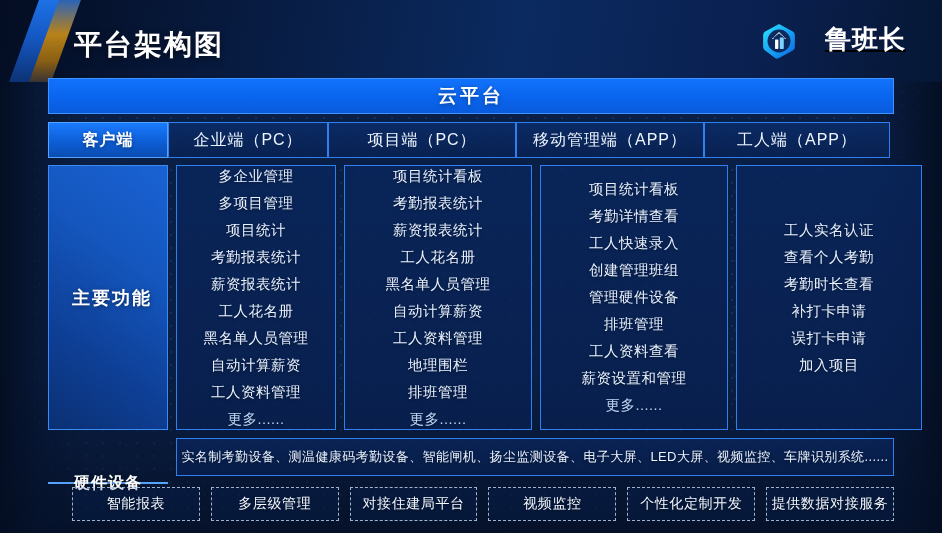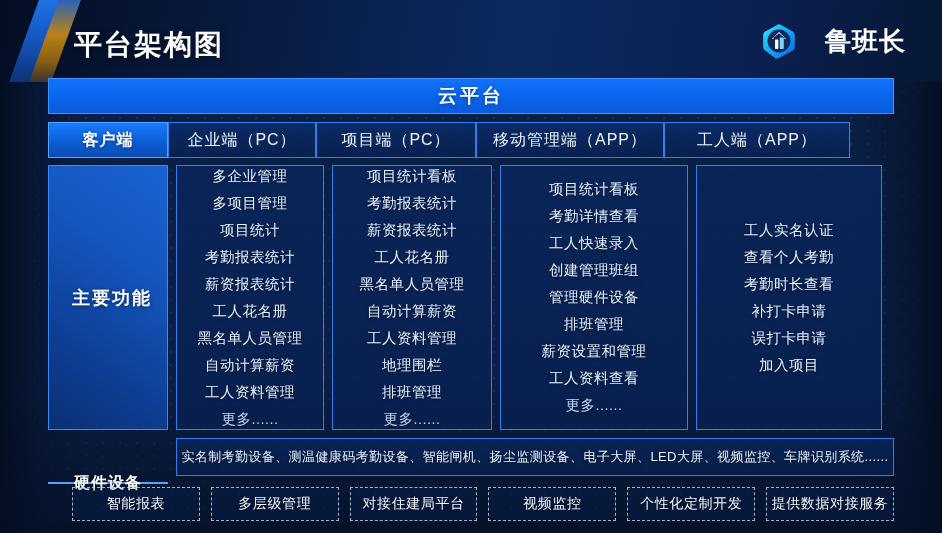--- a/index.html
+++ b/index.html
@@ -73,22 +73,22 @@
     font-size: 28px;
     font-weight: bold;
     color: #ffffff;
     letter-spacing: 2px;
     text-shadow: 0 2px 7px rgba(0,0,0,.55);
   }
   .brand {
     position: absolute;
     right: 36px; top: 22px;
     display: flex;
-    align-items: center;
     gap: 27px;
+    text-decoration: underline;
   }
   .brand-mark { width: 38px; height: 38px; display: block; }
   .brand-name {
     font-size: 26px;
     font-weight: bold;
     color: #ffffff;
     letter-spacing: 1px;
   }
 
   
@@ -170,22 +170,22 @@
     color: #e9f2ff;
     line-height: 25px;
     letter-spacing: .5px;
     white-space: nowrap;
     text-shadow: 0 1px 3px rgba(0,0,0,.4);
   }
   .fn-item.more { color: #bed6f7; }
 
   
   .c0 { width: 120px; flex: none; }
-  .c1 { width: 148px; flex: none; }
-  .c2 { width: 160px; flex: none; }
+  .c1 { width: 160px; flex: none; }
+  .c2 { width: 188px; flex: none; }
   .c3 { width: 188px; flex: none; }
   .c4 { width: 186px; flex: none; }
 
   
   .row-hw {
     display: flex;
     gap: 8px;
     margin-top: 8px;
     height: 38px;
   }
@@ -313,22 +313,22 @@
       <div class="fn-item more">更多......</div>
     </div>
 
     <div class="fn-cell c3">
       <div class="fn-item">项目统计看板</div>
       <div class="fn-item">考勤详情查看</div>
       <div class="fn-item">工人快速录入</div>
       <div class="fn-item">创建管理班组</div>
       <div class="fn-item">管理硬件设备</div>
       <div class="fn-item">排班管理</div>
+      <div class="fn-item">工人资料查看</div>
       <div class="fn-item">薪资设置和管理</div>
-      <div class="fn-item">工人资料查看</div>
       <div class="fn-item more">更多......</div>
     </div>
 
     <div class="fn-cell c4">
       <div class="fn-item">工人实名认证</div>
       <div class="fn-item">查看个人考勤</div>
       <div class="fn-item">考勤时长查看</div>
       <div class="fn-item">补打卡申请</div>
       <div class="fn-item">误打卡申请</div>
       <div class="fn-item">加入项目</div>

